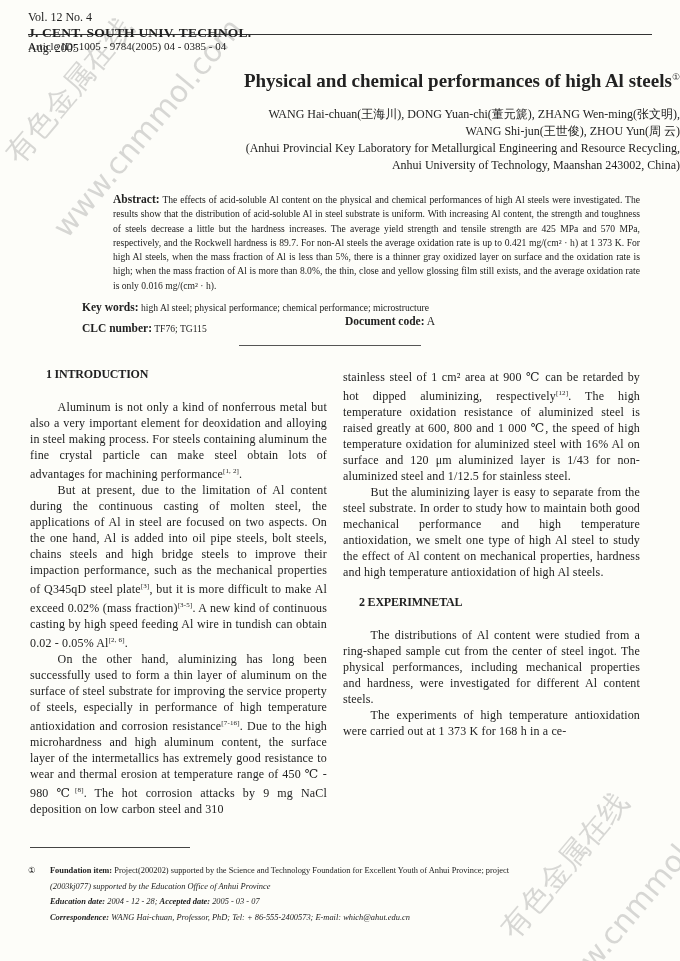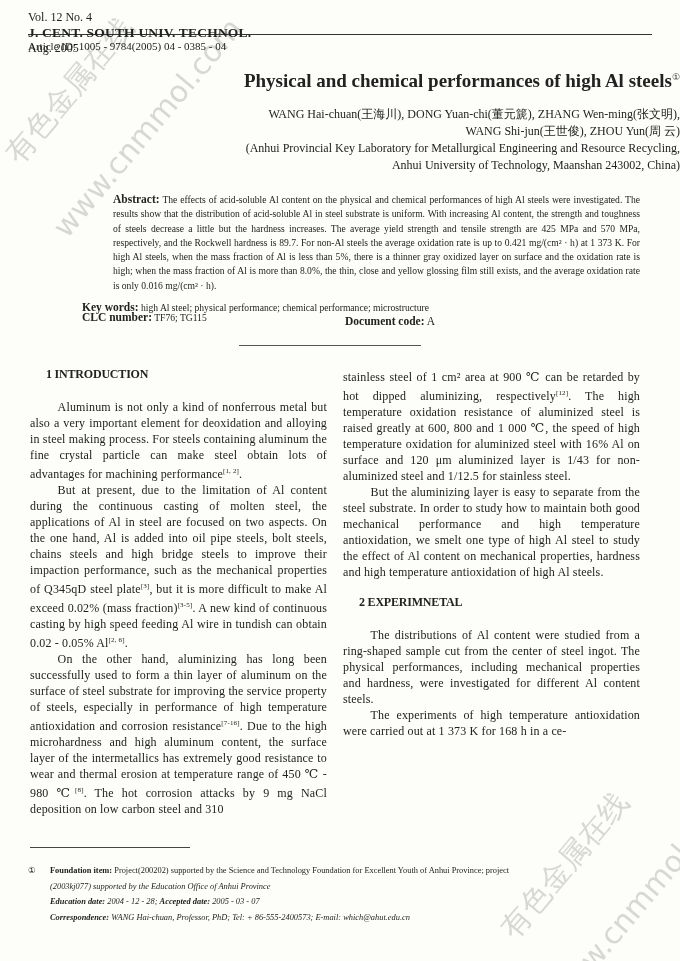--- a/index.html
+++ b/index.html
@@ -29,21 +29,21 @@
     position: absolute; left: 0; right: 0; top: 106px; text-align: right;
     font-size: 12px; line-height: 17px;
   }
   .abstract {
     position: absolute; left: 82px; right: 40px; top: 192px;
     font-size: 9.6px; line-height: 14.3px; text-align: justify; margin-left: 31px;
   }
   .abstract b { font-size: 11.5px; }
   .kw { position: absolute; left: 82px; top: 301px; font-size: 9.6px; }
   .kw b { font-size: 11.5px; }
-  .clc { position: absolute; left: 82px; top: 311px; font-size: 9.6px; width: 520px; }
+  .clc { position: absolute; left: 82px; top: 322px; font-size: 9.6px; width: 520px; }
   .clc b { font-size: 11.5px; }
   .doc-code { position: absolute; left: 345px; top: 315px; font-size: 11.5px; }
   .doc-code b { font-size: 11.5px; }
   .sep-rule { position: absolute; left: 239px; width: 182px; top: 345px; height: 1px; background: #555; }
   .col {
     position: absolute; width: 297px; font-size: 12px; line-height: 16px; text-align: justify;
     letter-spacing: 0.15px;
   }
   .col-left { left: 30px; top: 366px; }
   .col-right { left: 343px; top: 369px; }

